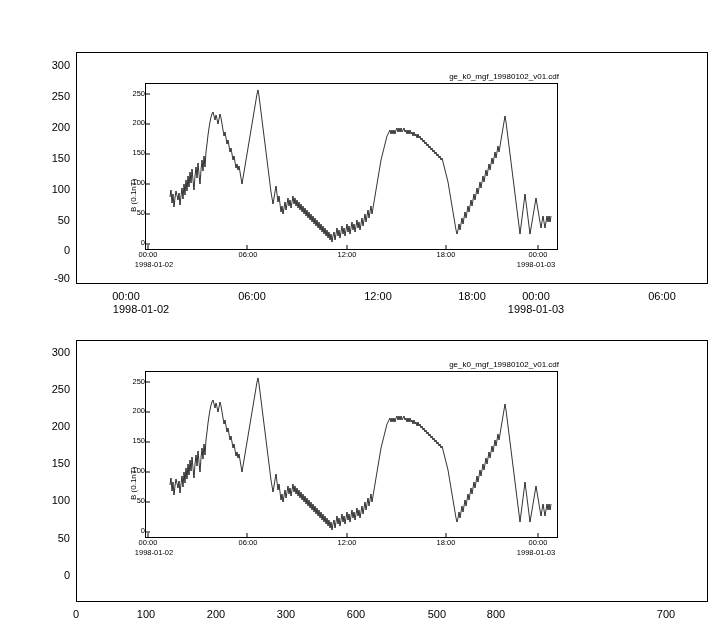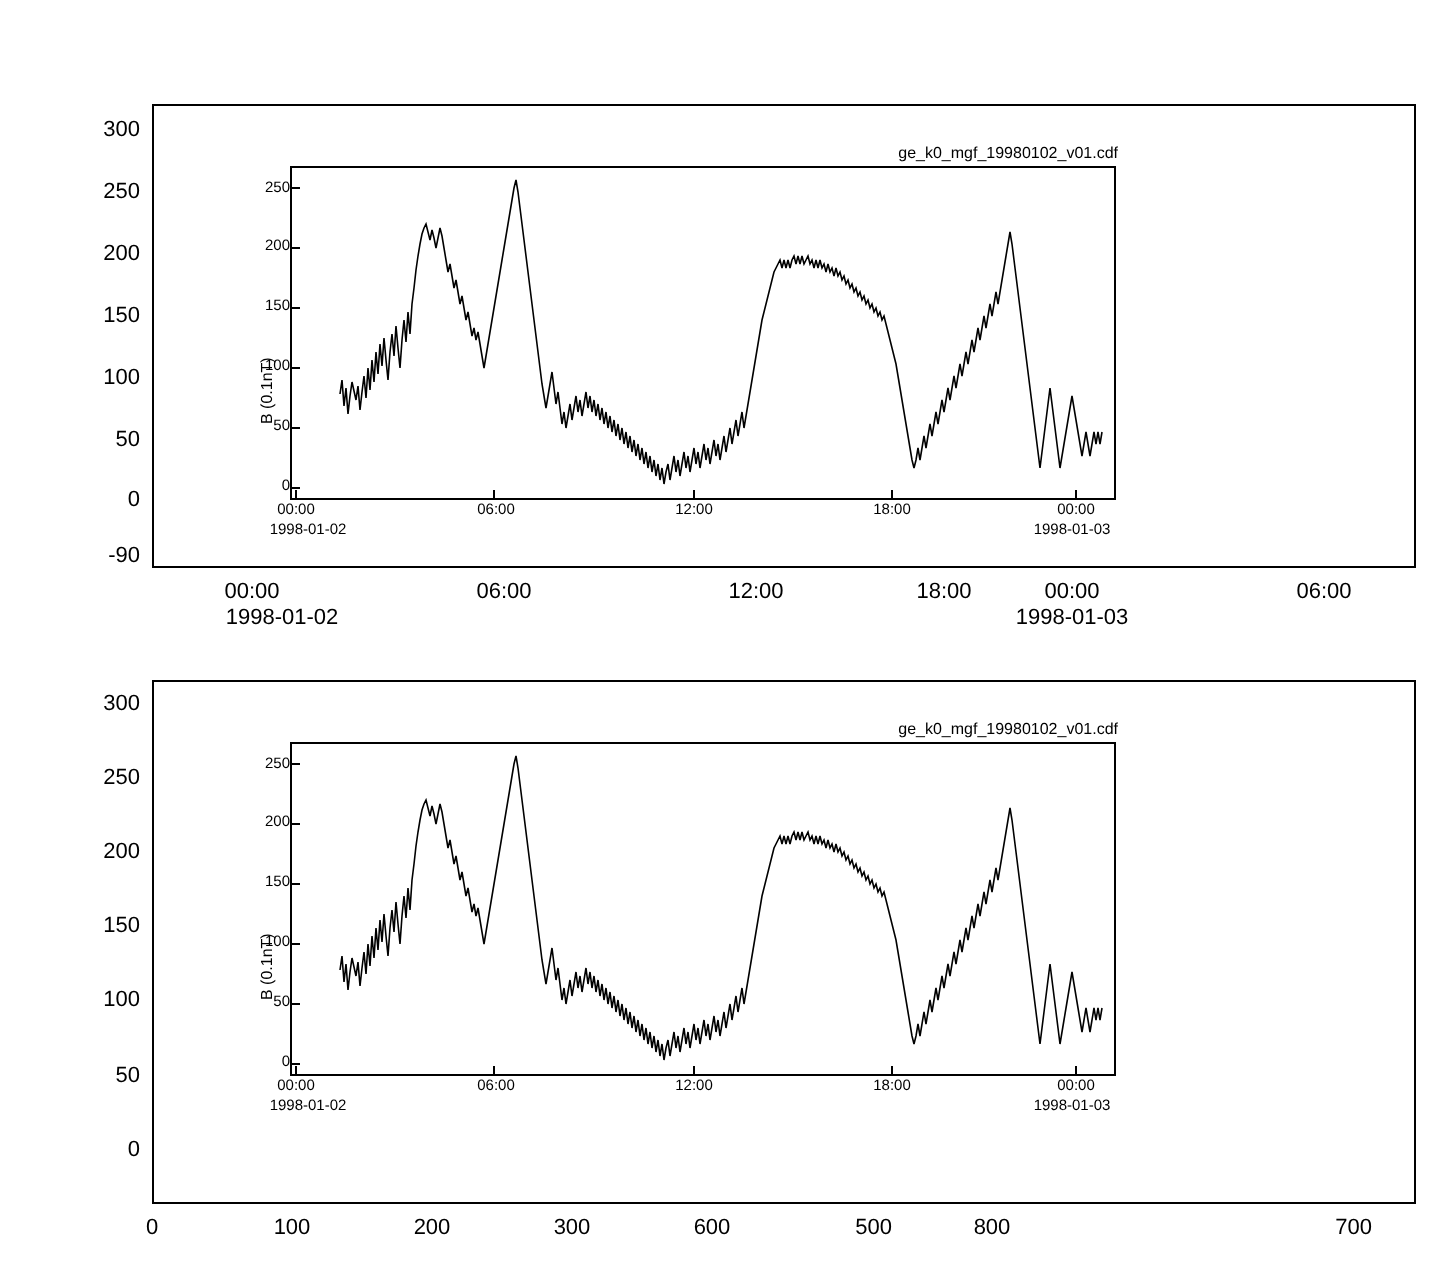--- a/index.html
+++ b/index.html
@@ -108,21 +108,21 @@
     <div class="tick-lbl r" style="left:28px;top:206px;width:42px;">50</div>
     <div class="tick-lbl r" style="left:28px;top:243px;width:42px;">0</div>
 
     <div class="tick-lbl c" style="left:56px;top:282px;width:40px;">0</div>
     <div class="tick-lbl c" style="left:126px;top:282px;width:40px;">100</div>
     <div class="tick-lbl c" style="left:196px;top:282px;width:40px;">200</div>
     <div class="tick-lbl c" style="left:266px;top:282px;width:40px;">300</div>
     <div class="tick-lbl c" style="left:336px;top:282px;width:40px;">600</div>
     <div class="tick-lbl c" style="left:406px;top:282px;width:40px;text-align:right;">500</div>
     <div class="tick-lbl c" style="left:476px;top:282px;width:40px;">800</div>
-    <div class="tick-lbl c" style="left:646px;top:282px;width:40px;text-align:right;">700</div>
+    <div class="tick-lbl c" style="left:646px;top:282px;width:40px;">700</div>
 
     <div class="panel" style="left:123px;top:34px;width:436px;height:200px;">
       <div class="inner-title" style="left:0;top:0;width:436px;">ge_k0_mgf_19980102_v01.cdf</div>
       <div class="inner-ylabel" style="left:6px;top:140px;">B (0.1nT)</div>
 
       <div class="inner-tick r" style="left:-4px;top:17px;width:26px;">250</div>
       <div class="inner-tick r" style="left:-4px;top:46px;width:26px;">200</div>
       <div class="inner-tick r" style="left:-4px;top:76px;width:26px;">150</div>
       <div class="inner-tick r" style="left:-4px;top:106px;width:26px;">100</div>
       <div class="inner-tick r" style="left:-4px;top:136px;width:26px;">50</div>

